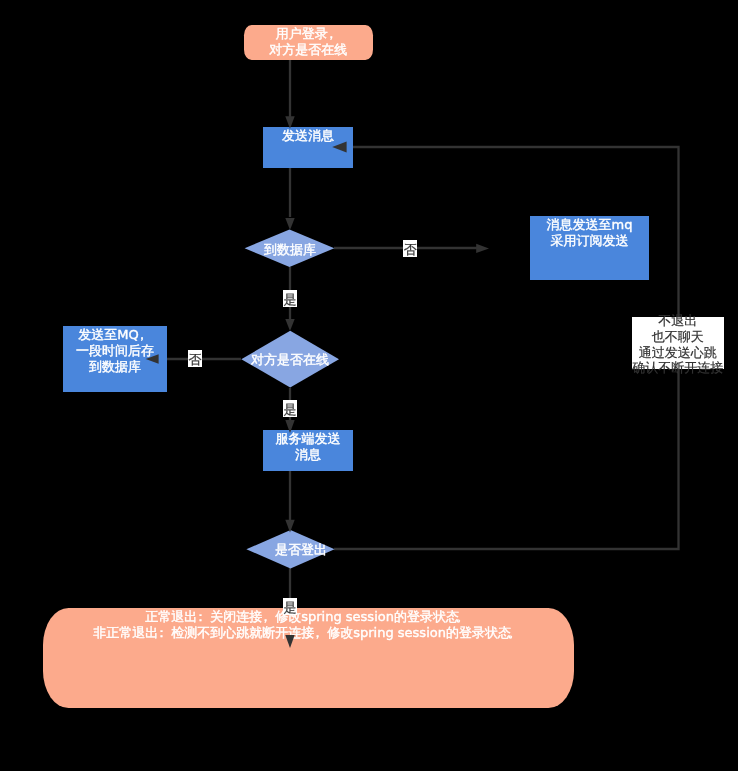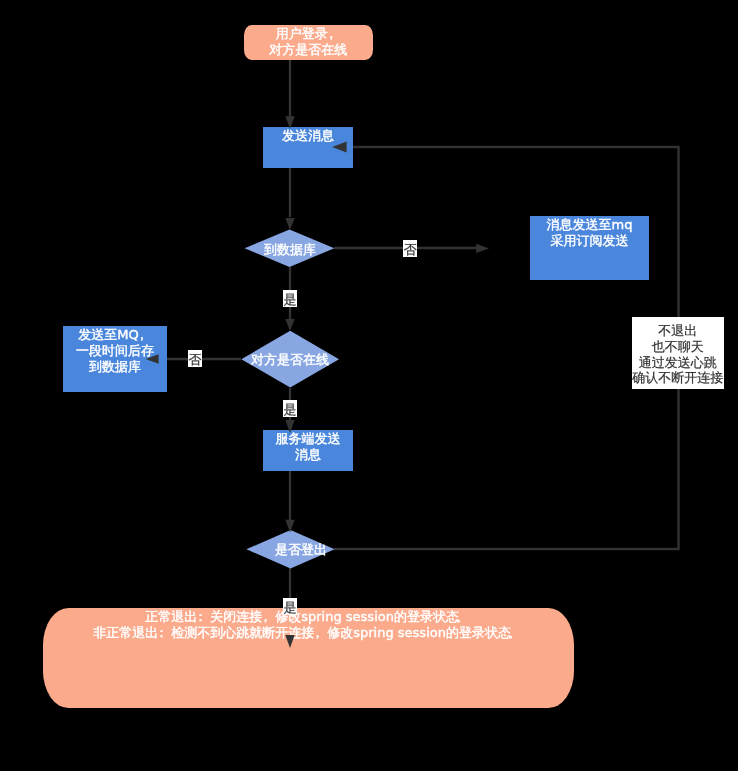--- a/index.html
+++ b/index.html
@@ -131,21 +131,21 @@
       <div>是</div>
     </div>
   </div>
 
   <div class="elabel" style="left:282.8px;top:598px;width:14.4px;height:17.2px;">
     <div class="ltx">
       <div>是</div>
     </div>
   </div>
 
-  <div class="elabel" style="left:631.6px;top:317px;width:92.4px;height:72px;align-items:center;">
+  <div class="elabel" style="left:631.6px;top:317px;width:92.4px;height:52px;align-items:center;">
     <div class="ltx" style="top:1.5px;line-height:15.8px;">
       <div>不退出</div>
       <div>也不聊天</div>
       <div>通过发送心跳</div>
       <div>确认不断开连接</div>
     </div>
   </div>
 
   <svg id="arrows" viewBox="0 0 738 771">
     <g fill="#333" stroke="none">

